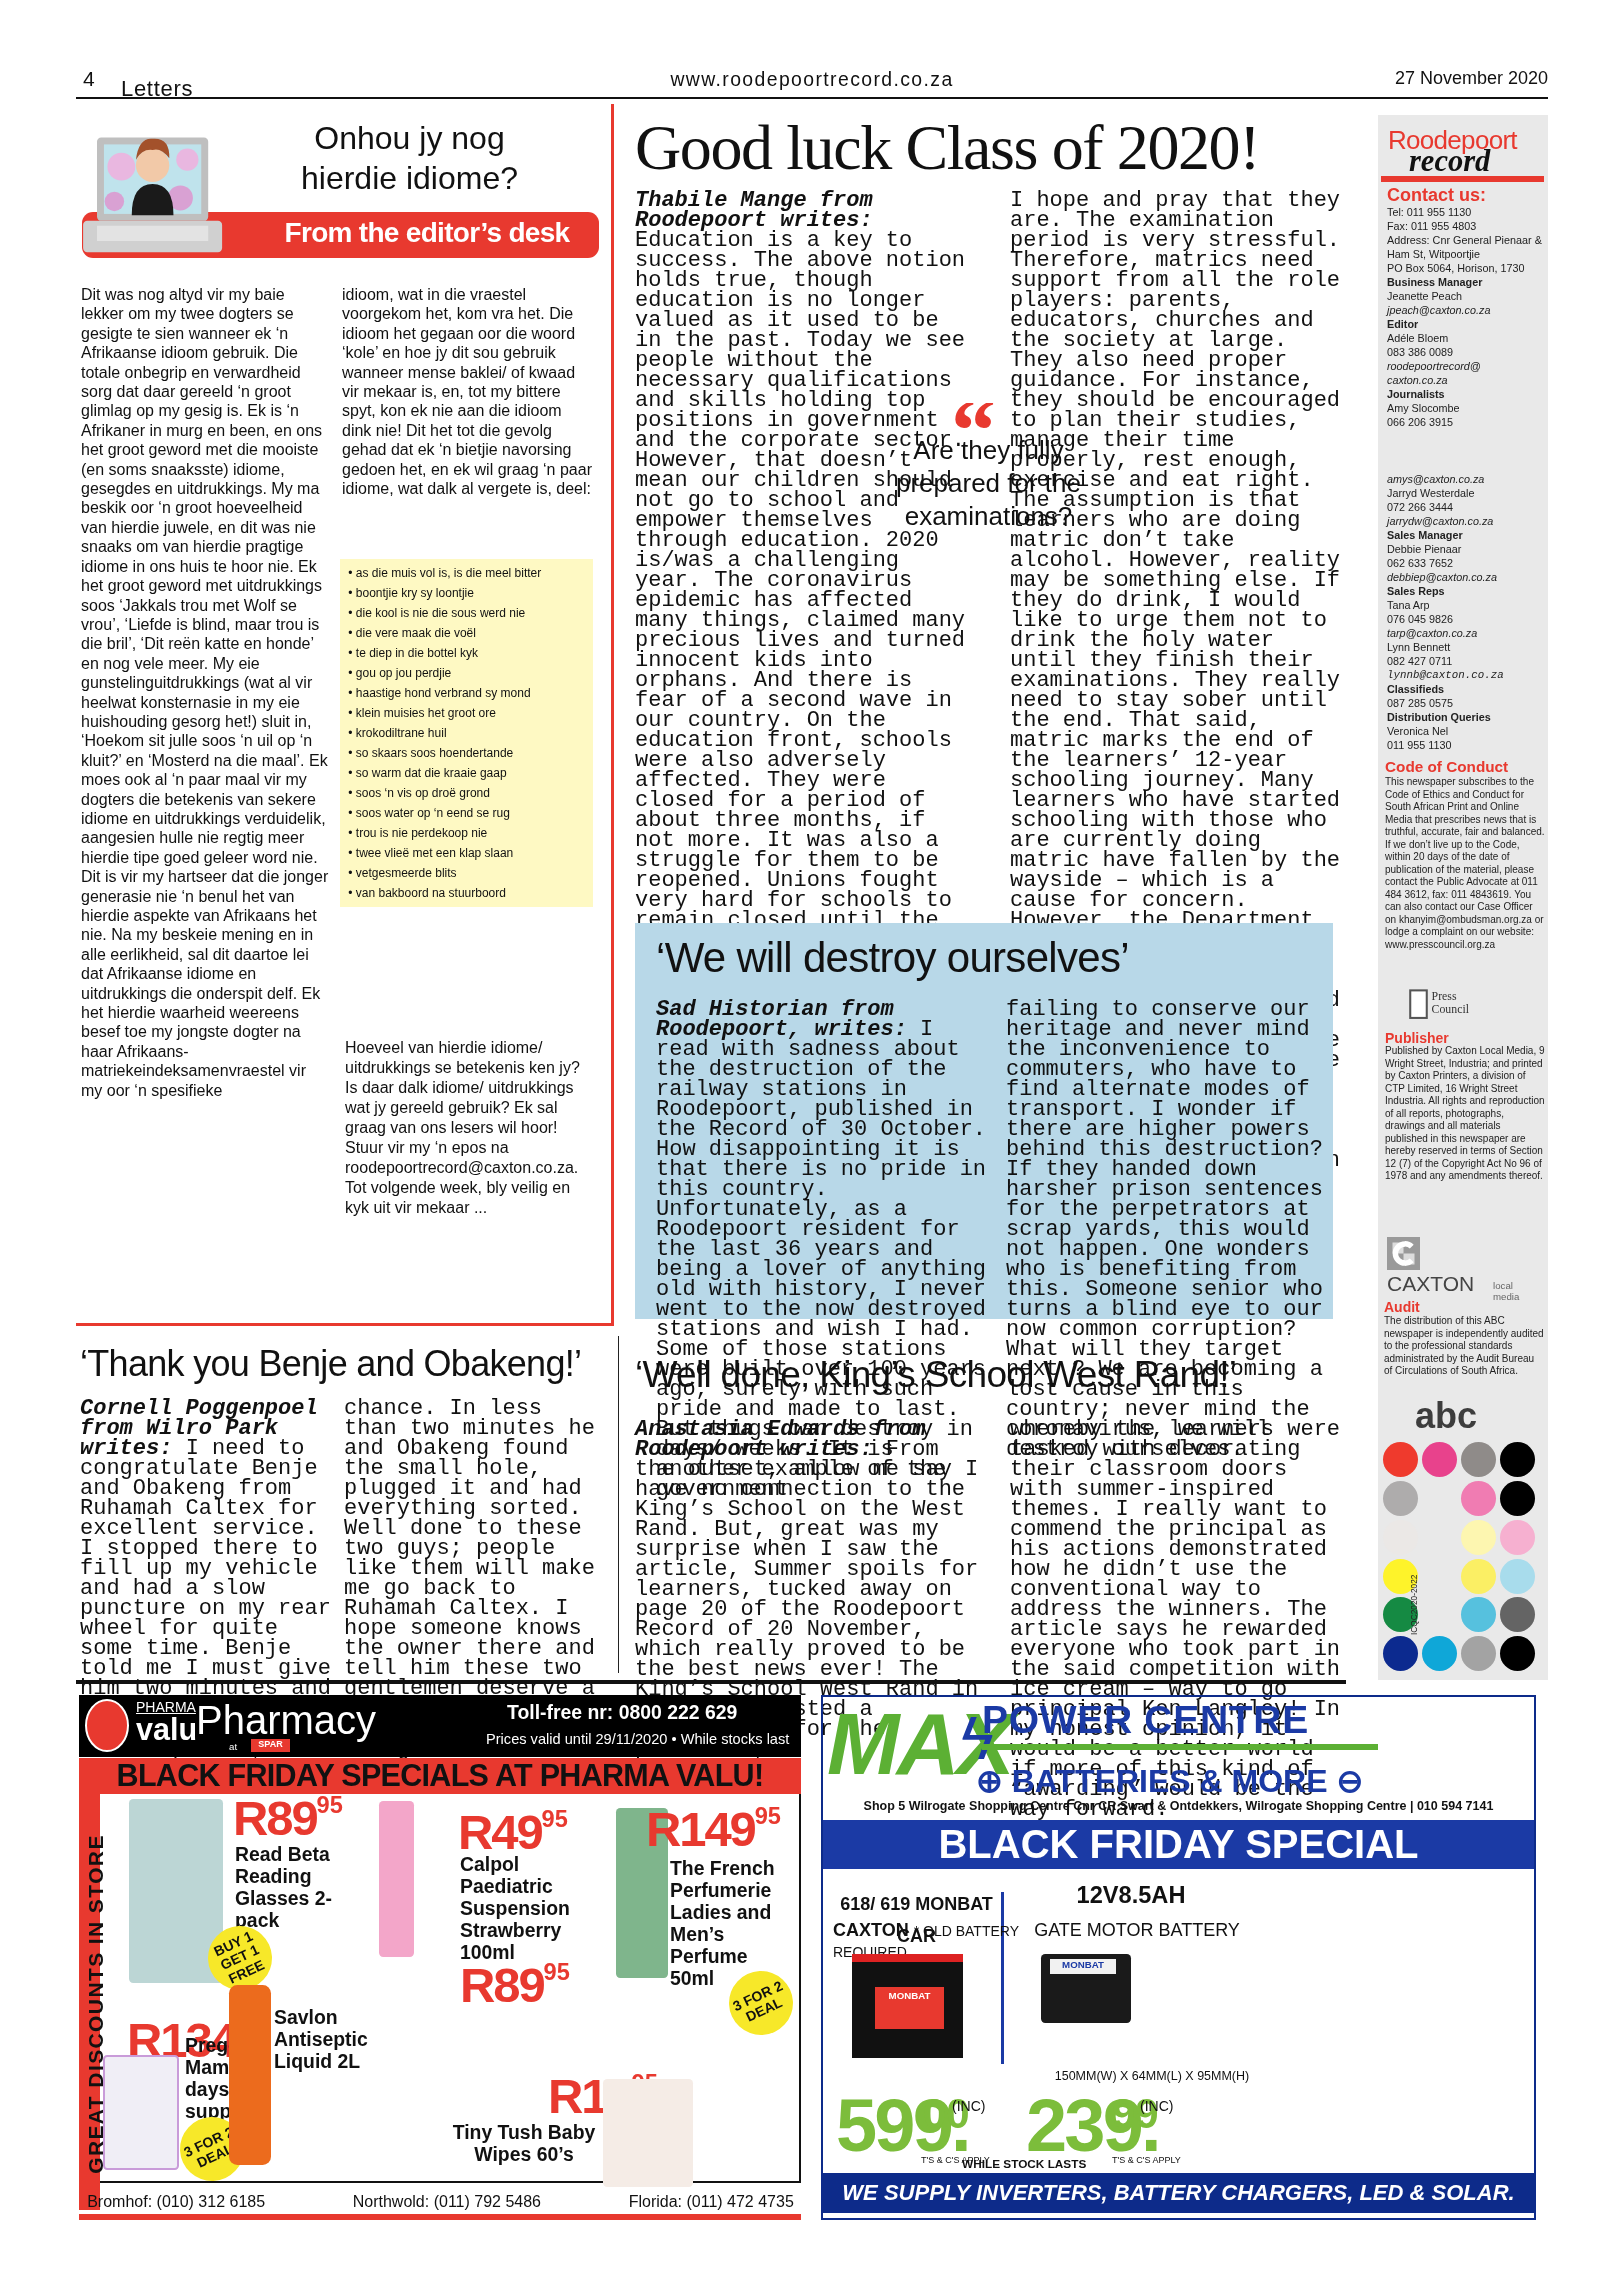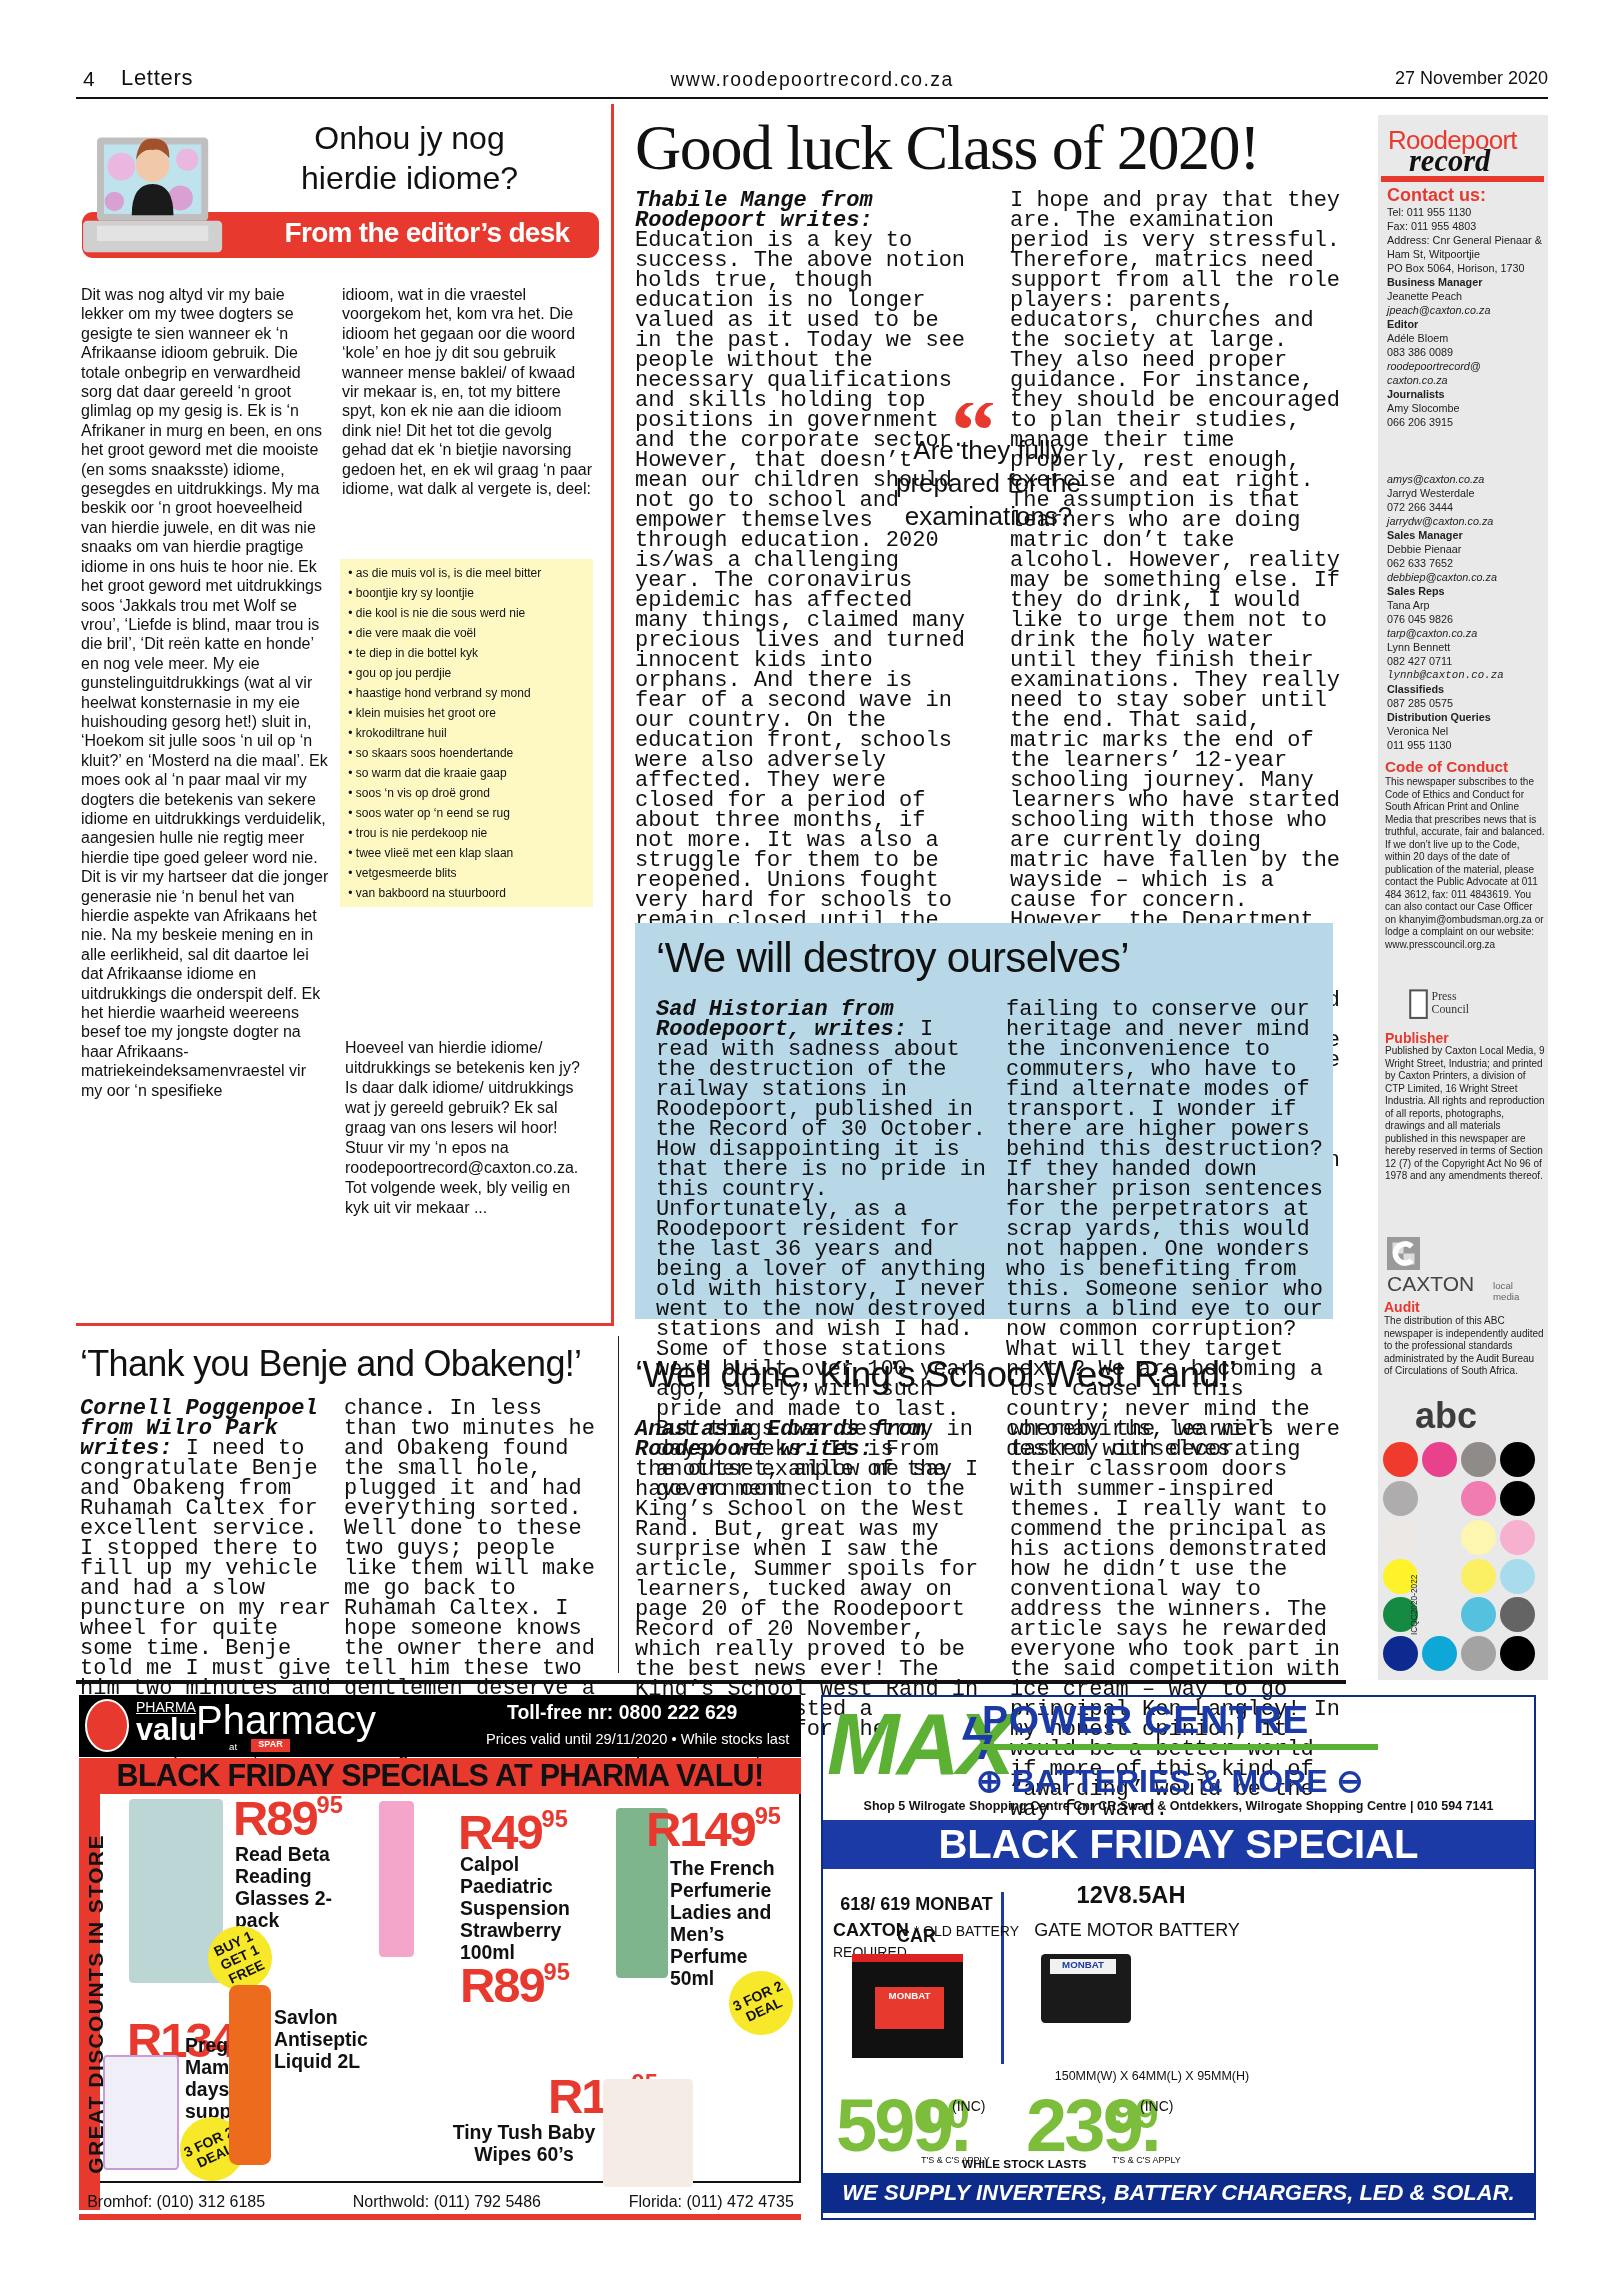--- a/index.html
+++ b/index.html
@@ -2,21 +2,21 @@
 <html style="font-size:11px"><head>
 <meta charset="utf-8">
 <style>
 *{box-sizing:border-box;margin:0;padding:0}
 html,body{width:1624px;height:2295px;background:#fff;overflow:hidden}
 body{position:relative;font-family:"Liberation Sans",sans-serif;color:#111}
 .abs{position:absolute}
 .serif{font-family:"Liberation Serif",serif}
 
 #hdr-num{left:83px;top:67px;font-size:21px}
-#hdr-sec{left:121px;top:65px;font-size:22px;letter-spacing:0.7px}
+#hdr-sec{left:121px;top:76px;font-size:22px;letter-spacing:0.7px}
 #hdr-url{left:0;width:1624px;top:68px;text-align:center;font-size:19.4px;letter-spacing:1.4px}
 #hdr-date{right:76px;top:68px;font-size:18px}
 #hdr-rule{left:76px;top:97px;width:1472px;height:2.1px;background:#111}
 
 #ed-box{left:76px;top:104px;width:538px;height:1222px;border-right:3.5px solid #e8392f;border-bottom:3.5px solid #e8392f}
 #ed-laptop{left:83px;top:118px;width:167px;height:139px}
 #ed-title{left:229px;top:118px;width:361px;text-align:center;font-size:32px;line-height:40px}
 #ed-banner{left:82px;top:212px;width:517px;height:46px;background:#e8392f;border-radius:11px}
 #ed-banner-text{left:264px;top:217px;width:326px;text-align:center;color:#fff;font-weight:bold;font-size:28px;letter-spacing:-0.7px}
 .ed-col{font-size:16px;line-height:19.4px;color:#111}

